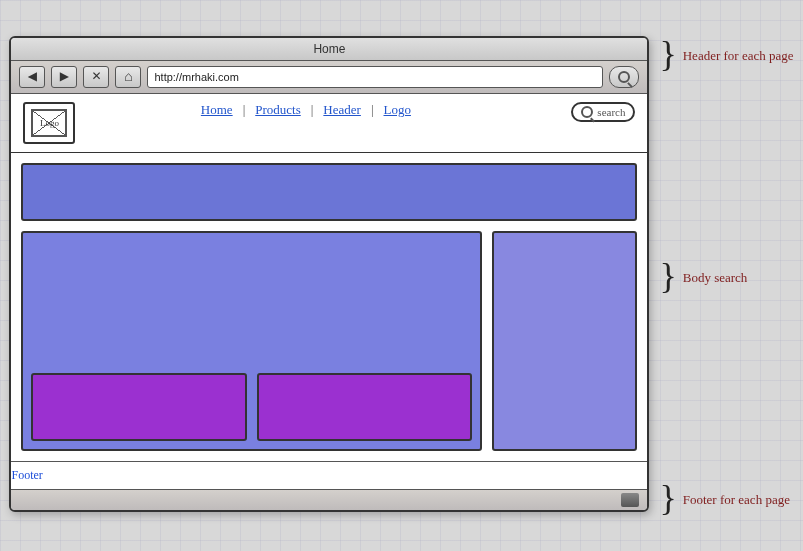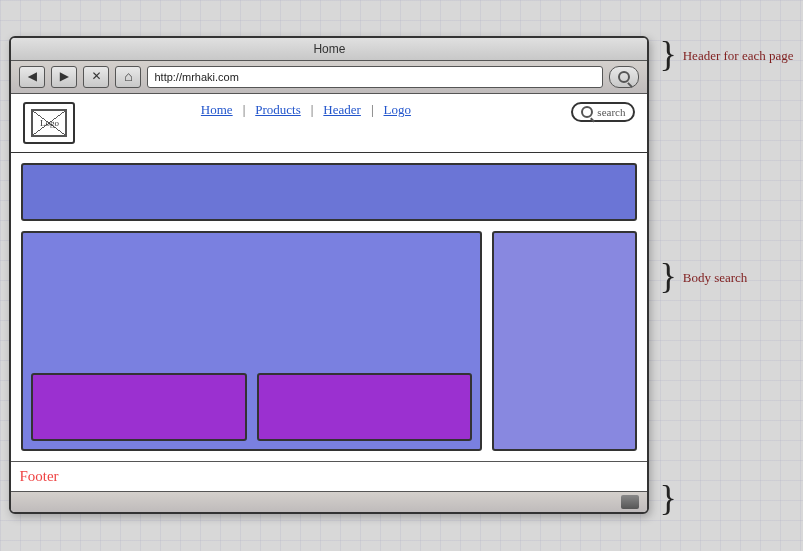--- a/index.html
+++ b/index.html
@@ -286,23 +286,23 @@
       width: 145px;
       border: 2px solid #333;
       border-radius: 3px;
       background: #8888e0;
       min-height: 220px;
     }
 
     
     .site-footer {
       border-top: 1.5px solid #555;
-      padding: 6px 8px;
-      font-size: 15px;
-      color: #ef4444;
+      padding: 6px 0;
+      font-size: 12px;
+      color: #1d4ed8;
       font-family: 'Comic Sans MS', cursive;
     }
 
     .annotation-label {
       font-size: 13px;
       color: #7f1d1d;
       font-family: 'Comic Sans MS', cursive;
       white-space: nowrap;
       padding-top: 4px;
     }
@@ -437,15 +437,16 @@
     <div class="ann-section">
       <span class="curly-bracket">}</span>
       <span class="annotation-label">Header for each page</span>
     </div>
     <div class="ann-section">
       <span class="curly-bracket">}</span>
       <span class="annotation-label">Body search</span>
     </div>
     <div class="ann-section">
       <span class="curly-bracket">}</span>
+      <span class="annotation-label">Footer for each page</span>
     </div>
   </div>
 </div>
 
 </body></html>

